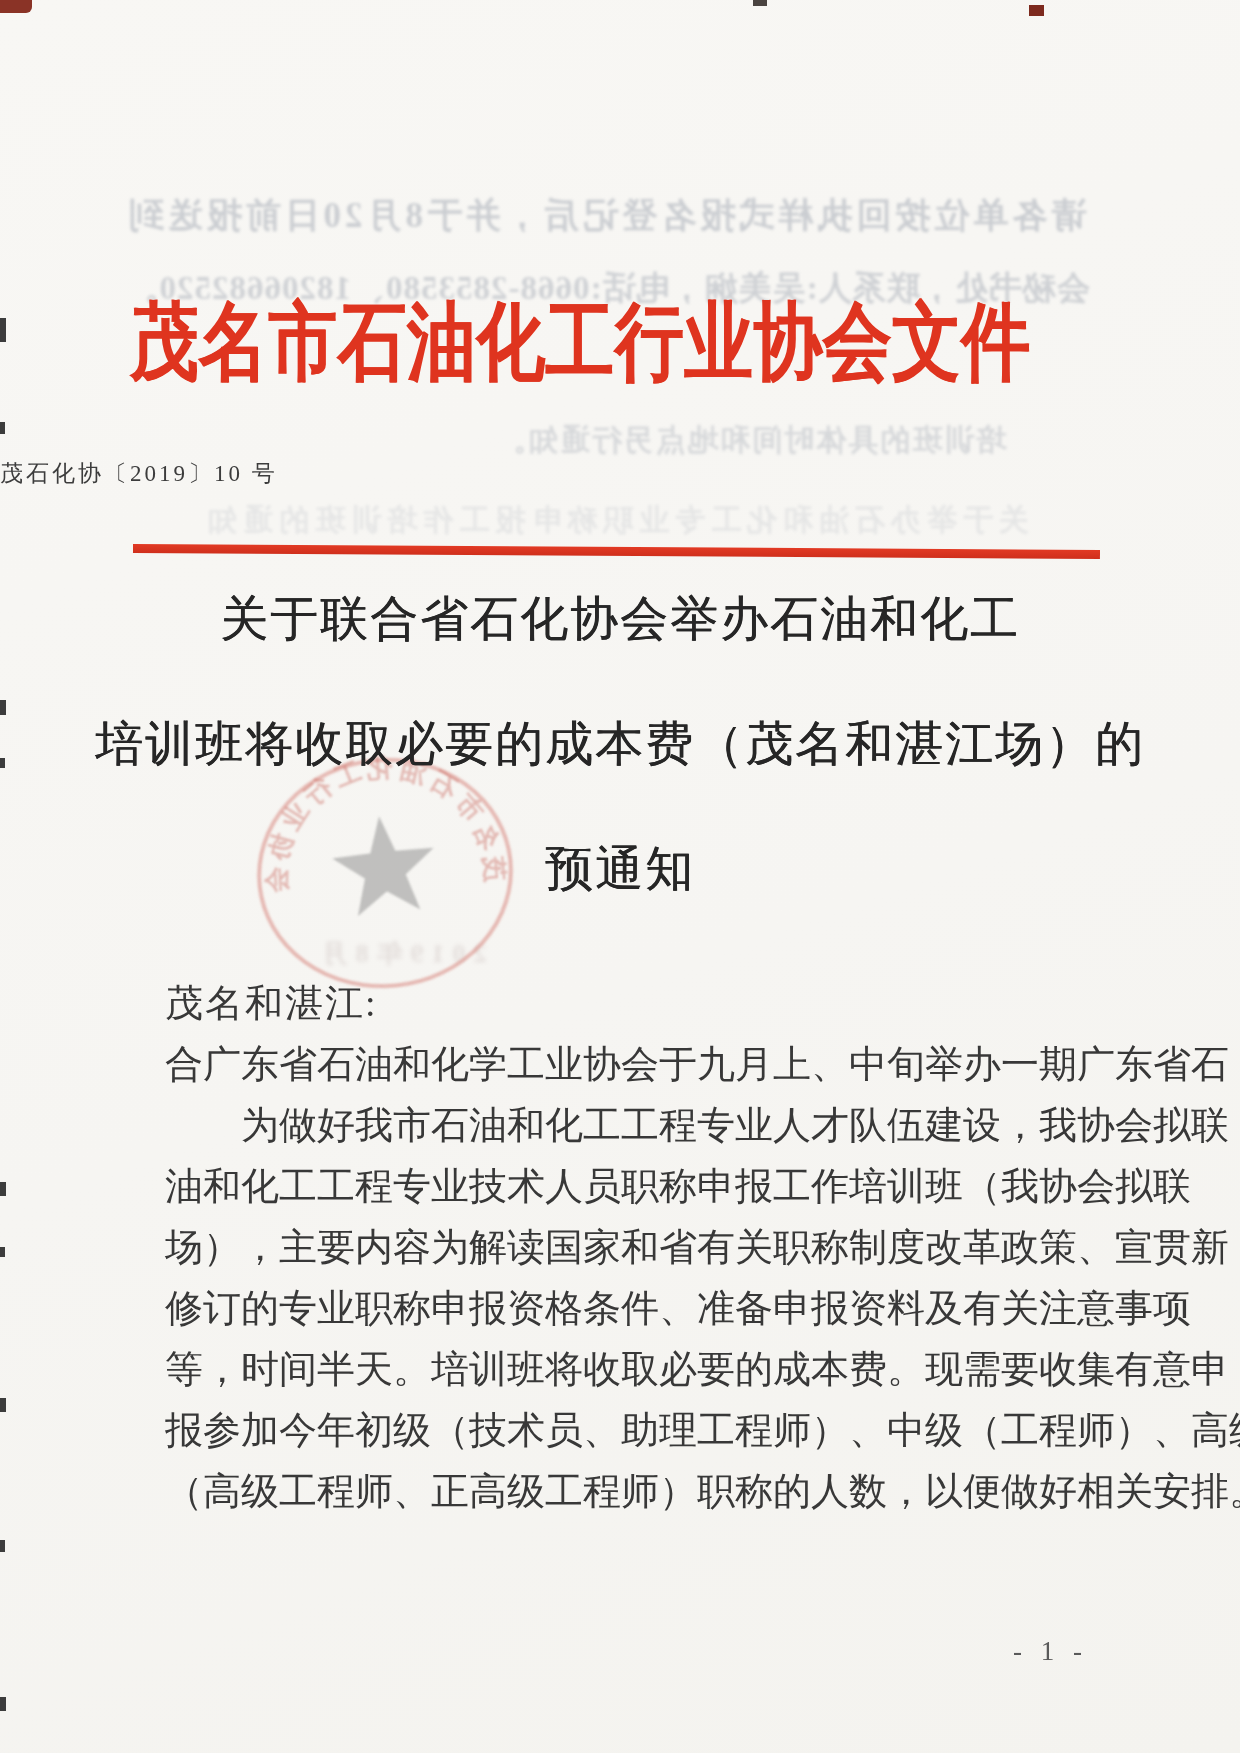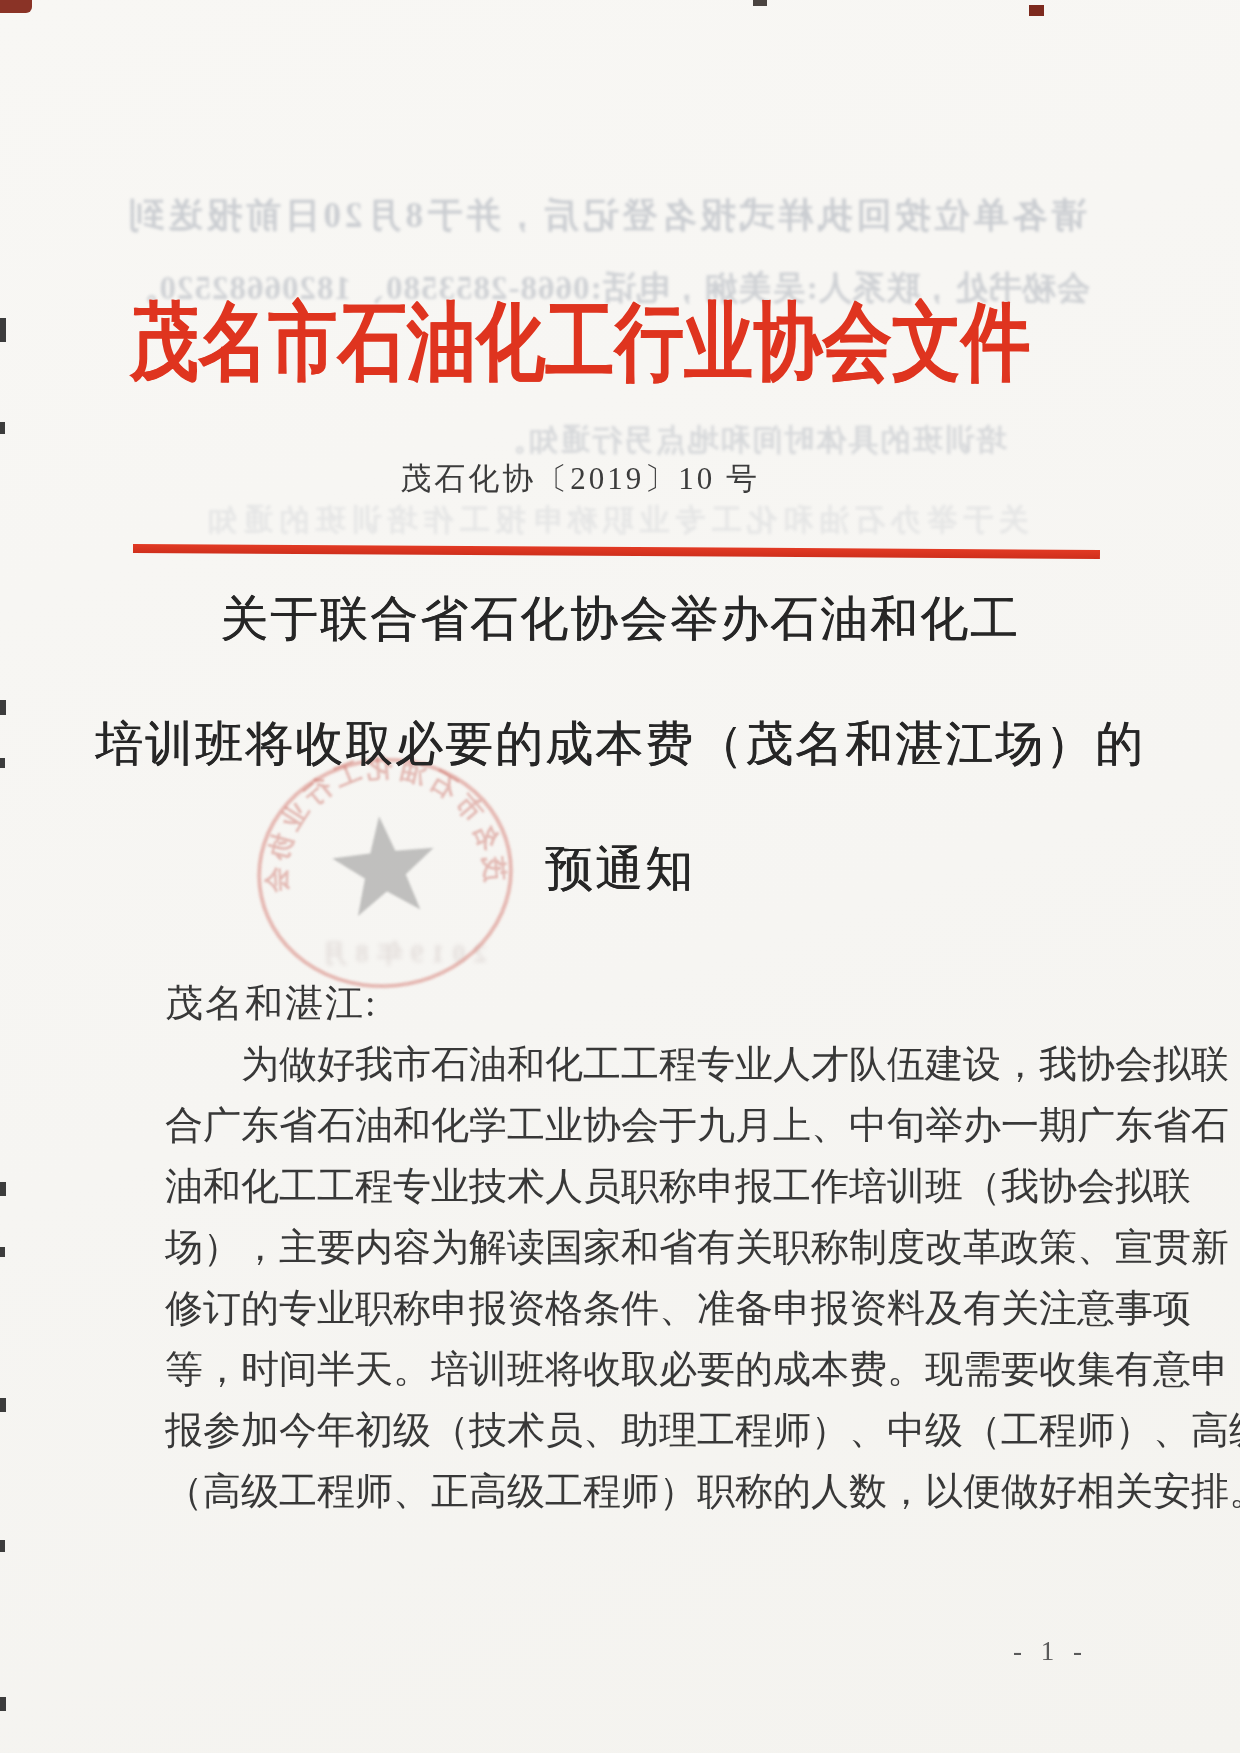--- a/index.html
+++ b/index.html
@@ -38,22 +38,22 @@
     margin:0;text-align:center;
     font-size:76px;font-weight:900;
     color:#df341f;
     letter-spacing:1px;
     transform:scaleX(.9) scaleY(1.12);
     transform-origin:center;
     text-shadow:1px 0 0 #df341f;
   }
   .doc-number{
     position:absolute;top:458px;left:0;width:1160px;
-    text-align:center;
-    font-size:31px;color:#3c3c3c;letter-spacing:3px;
+    text-align:left;
+    font-size:23px;color:#3c3c3c;letter-spacing:3px;
   }
   .red-rule{
     position:absolute;top:544px;left:133px;
     width:967px;height:9px;
     background:linear-gradient(#e23a24,#cf2f1c);
     transform:rotate(.35deg);
     transform-origin:left center;
   }
 
   
@@ -140,22 +140,22 @@
   </svg>
 
   <div class="doc-title">
     <div>关于联合省石化协会举办石油和化工</div>
     <div>培训班将收取必要的成本费（茂名和湛江场）的</div>
     <div>预通知</div>
   </div>
 
   <div class="body-block">
     <div class="salutation">茂名和湛江:</div>
+    <div class="para-line">合广东省石油和化学工业协会于九月上、中旬举办一期广东省石</div>
     <div class="para-line indent">为做好我市石油和化工工程专业人才队伍建设，我协会拟联</div>
-    <div class="para-line">合广东省石油和化学工业协会于九月上、中旬举办一期广东省石</div>
     <div class="para-line">油和化工工程专业技术人员职称申报工作培训班（我协会拟联</div>
     <div class="para-line">场），主要内容为解读国家和省有关职称制度改革政策、宣贯新</div>
     <div class="para-line">修订的专业职称申报资格条件、准备申报资料及有关注意事项</div>
     <div class="para-line">等，时间半天。培训班将收取必要的成本费。现需要收集有意申</div>
     <div class="para-line">报参加今年初级（技术员、助理工程师）、中级（工程师）、高级</div>
     <div class="para-line">（高级工程师、正高级工程师）职称的人数，以便做好相关安排。</div>
   </div>
 
   <div class="page-number">- 1 -</div>
 

